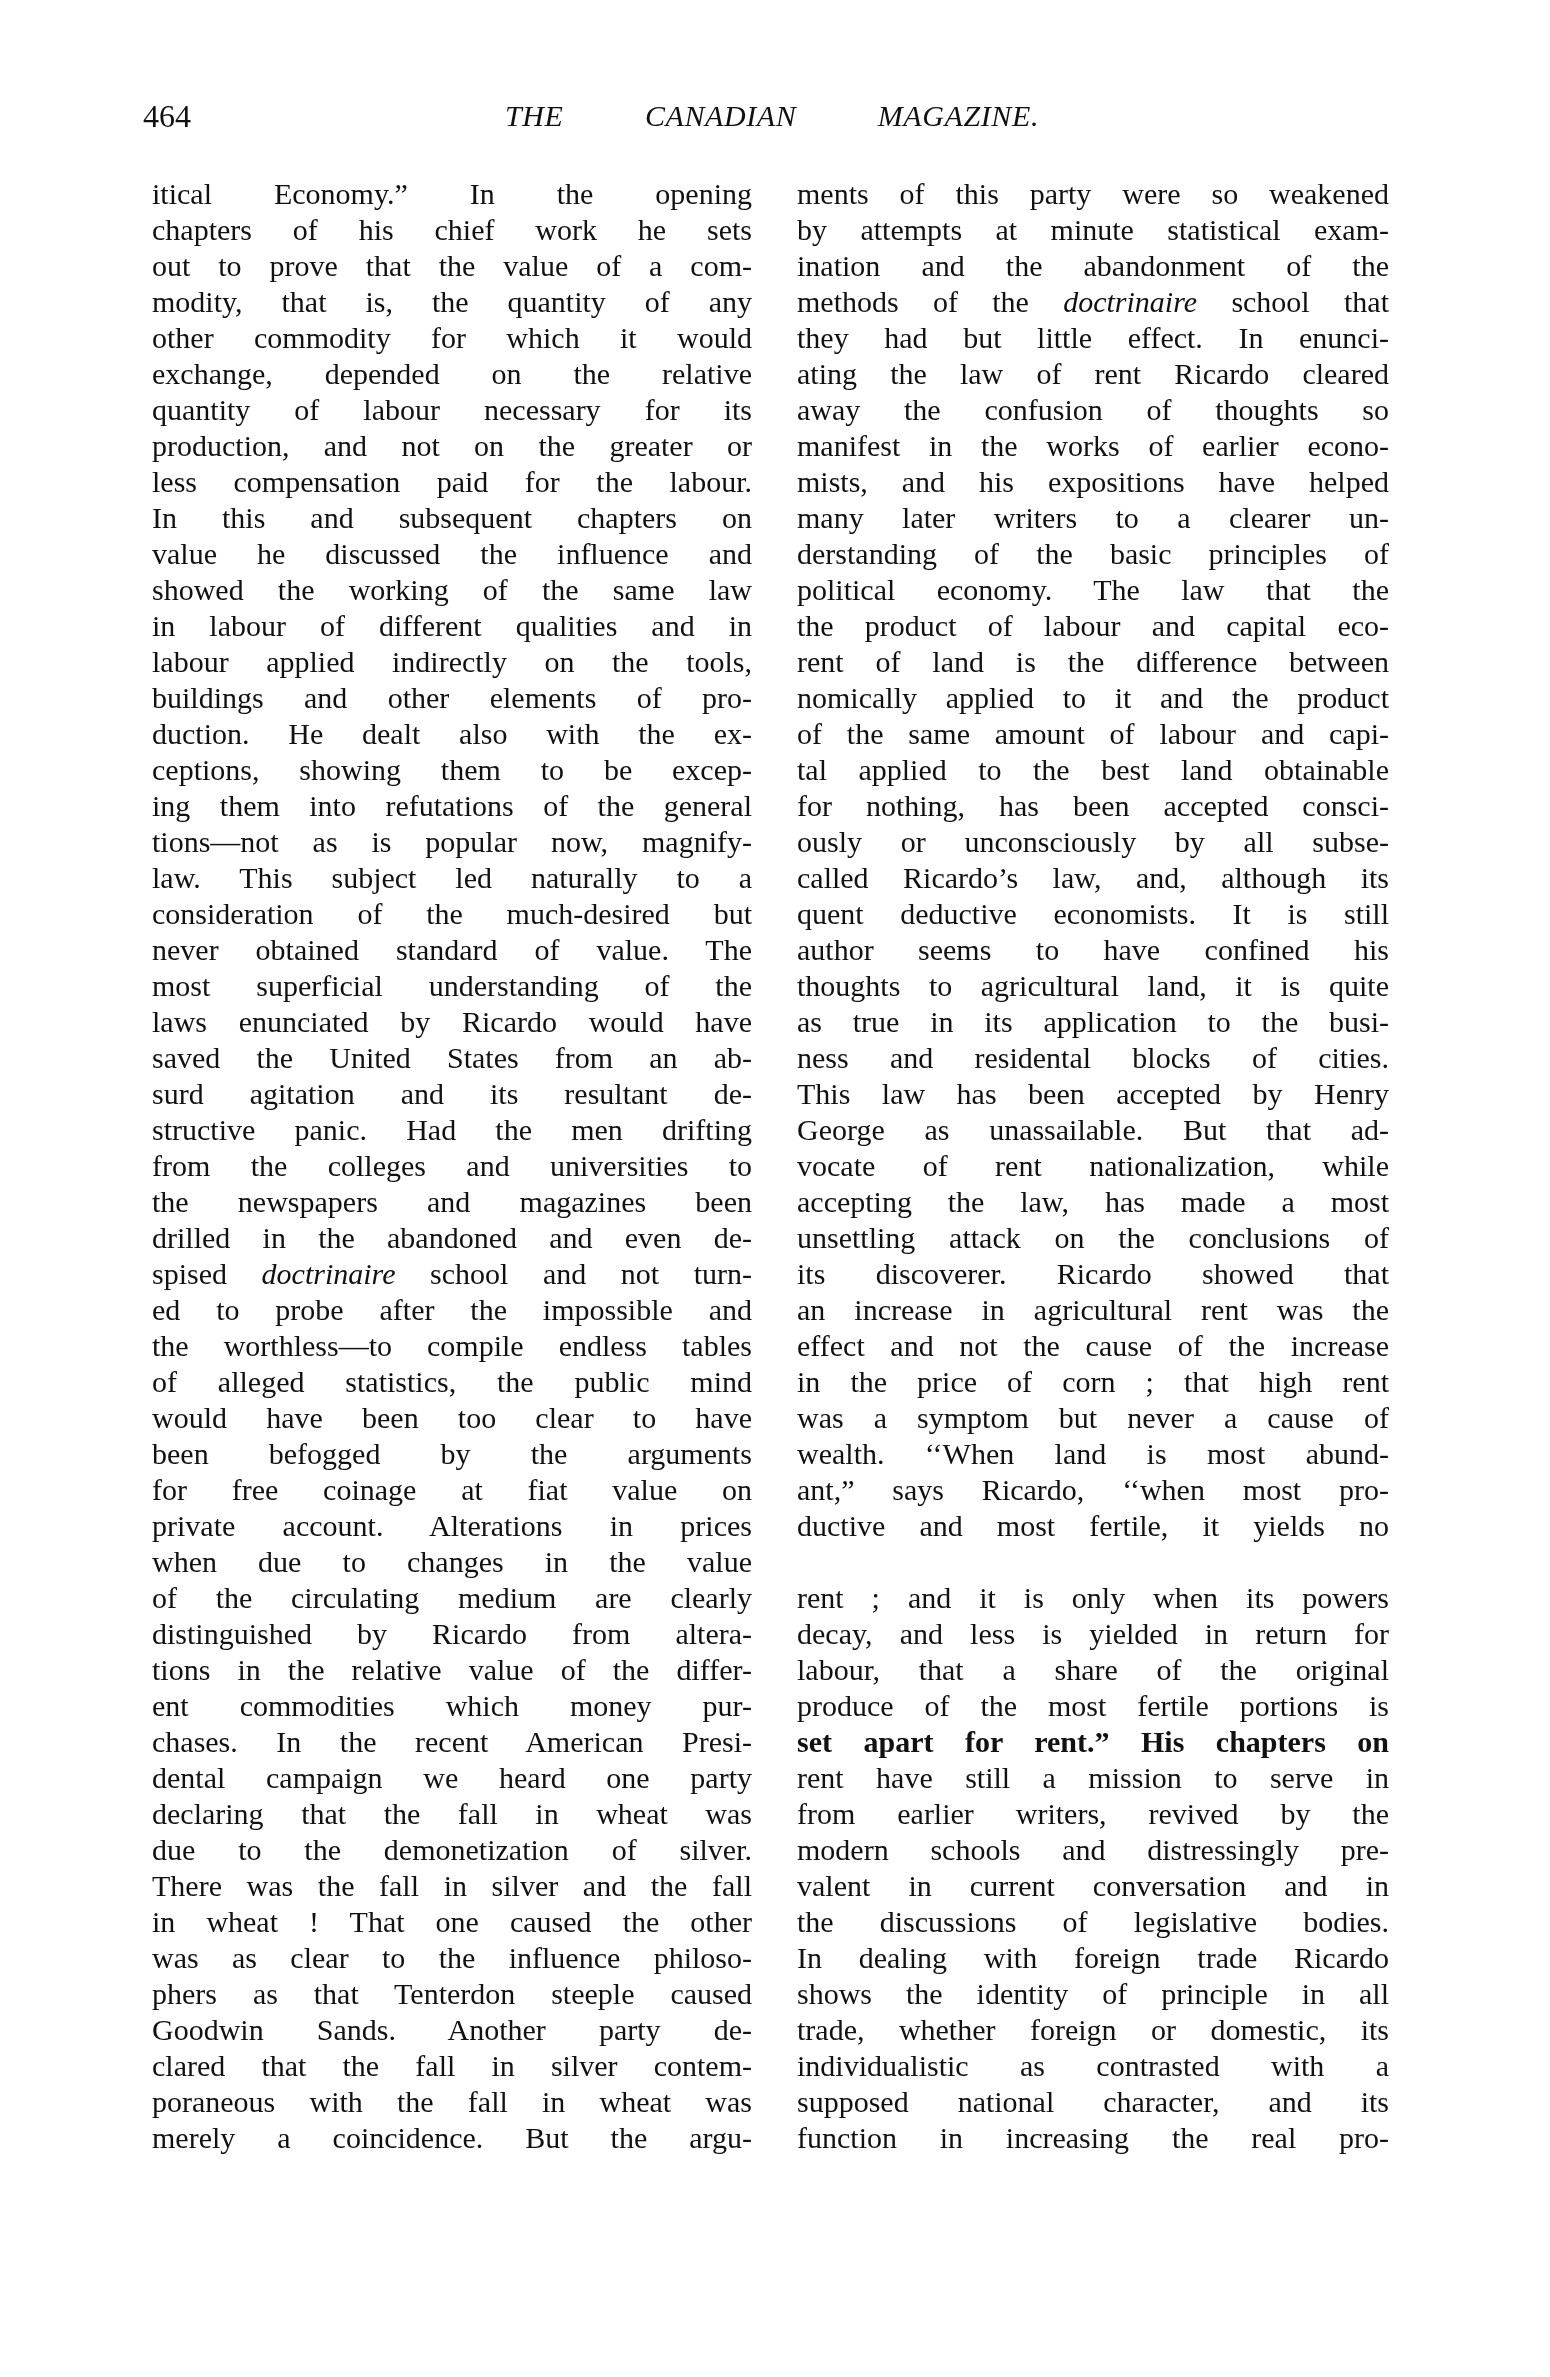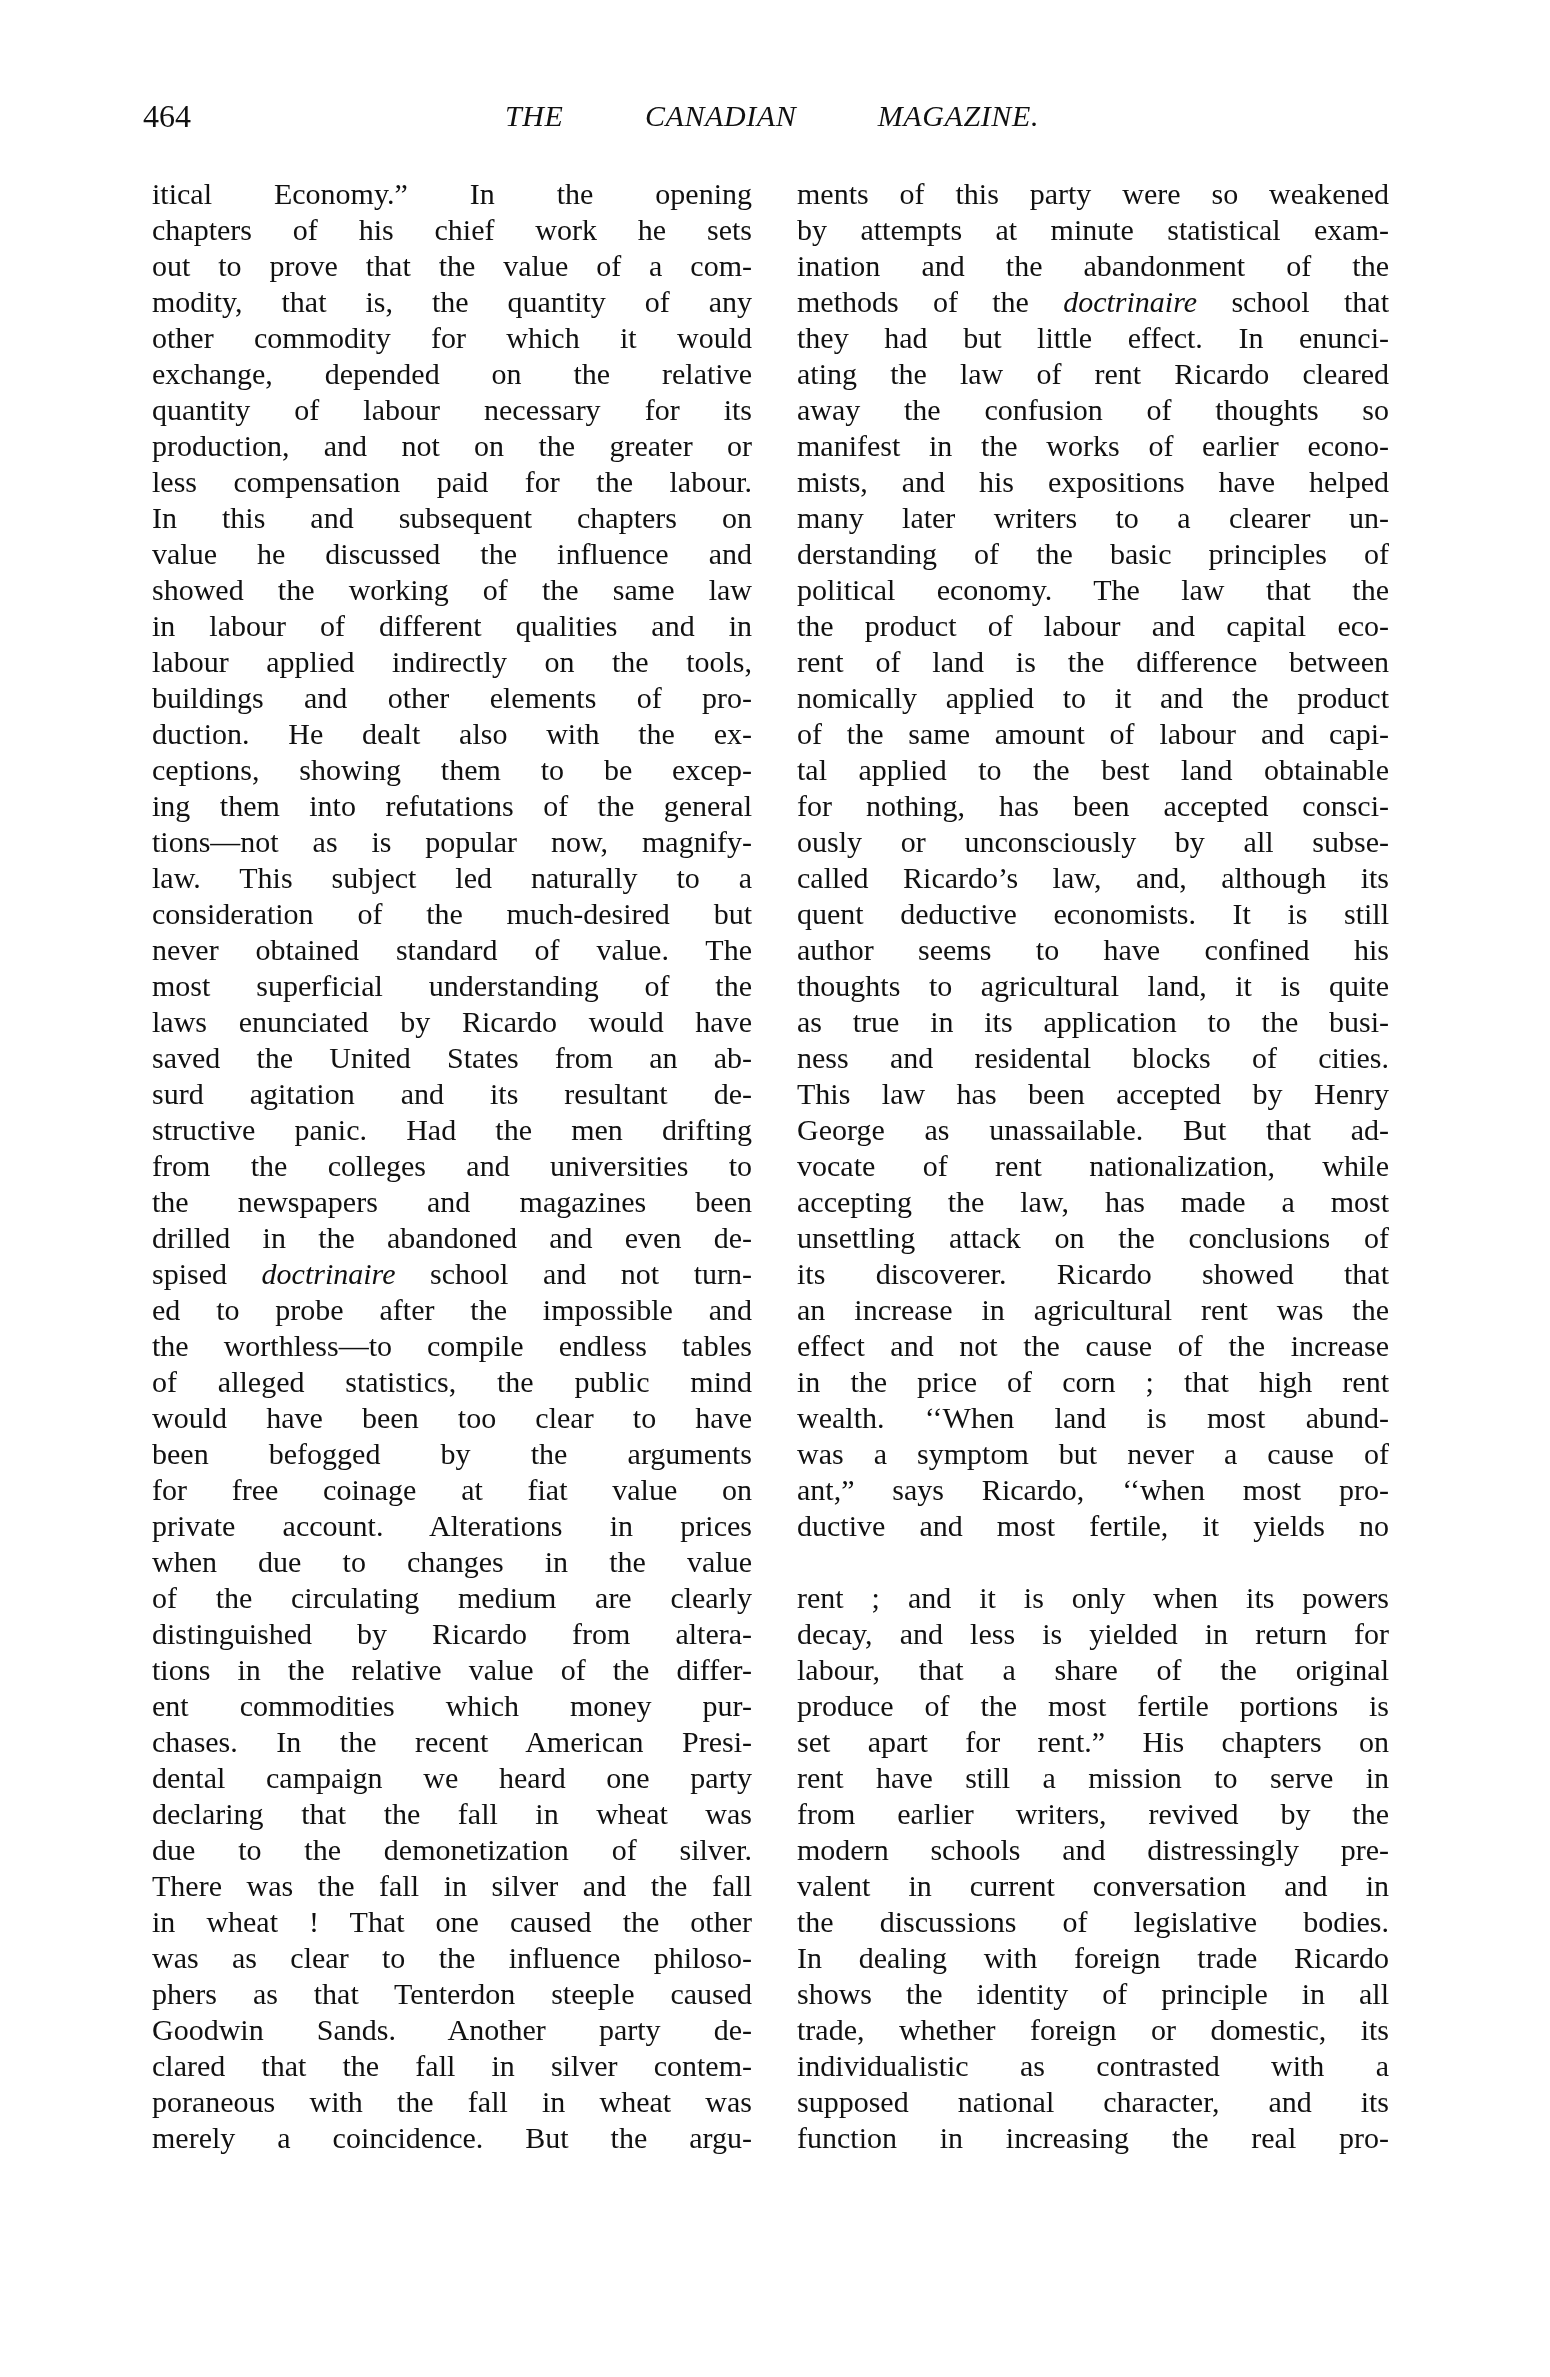--- a/index.html
+++ b/index.html
@@ -121,29 +121,29 @@
       <div class="line" style="white-space: normal;">ness and residental blocks of cities.</div>
       <div class="line" style="white-space: normal;">This law has been accepted by Henry</div>
       <div class="line" style="white-space: normal;">George as unassailable. But that ad-</div>
       <div class="line" style="white-space: normal;">vocate of rent nationalization, while</div>
       <div class="line" style="white-space: normal;">accepting the law, has made a most</div>
       <div class="line" style="white-space: normal;">unsettling attack on the conclusions of</div>
       <div class="line" style="white-space: normal;">its discoverer. Ricardo showed that</div>
       <div class="line" style="white-space: normal;">an increase in agricultural rent was the</div>
       <div class="line" style="white-space: normal;">effect and not the cause of the increase</div>
       <div class="line" style="white-space: normal;">in the price of corn ; that high rent</div>
+      <div class="line" style="white-space: normal;">was a symptom but never a cause of</div>
       <div class="line" style="white-space: normal;">wealth. ‘‘When land is most abund-</div>
-      <div class="line" style="white-space: normal;">was a symptom but never a cause of</div>
       <div class="line" style="white-space: normal;">ant,” says Ricardo, ‘‘when most pro-</div>
       <div class="line" style="white-space: normal;">ductive and most fertile, it yields no</div>
       <div class="line" style="white-space: normal; margin-top: 36px;">rent ; and it is only when its powers</div>
       <div class="line" style="white-space: normal;">decay, and less is yielded in return for</div>
       <div class="line" style="white-space: normal;">labour, that a share of the original</div>
       <div class="line" style="white-space: normal;">produce of the most fertile portions is</div>
-      <div class="line" style="white-space: normal;">set apart for rent.” His chapters on</div>
+      <div class="line" style="white-space: normal; font-weight: bold;">set apart for rent.” His chapters on</div>
       <div class="line" style="white-space: normal;">rent have still a mission to serve in</div>
       <div class="line" style="white-space: normal;">from earlier writers, revived by the</div>
       <div class="line" style="white-space: normal;">modern schools and distressingly pre-</div>
       <div class="line" style="white-space: normal;">valent in current conversation and in</div>
       <div class="line" style="white-space: normal;">the discussions of legislative bodies.</div>
       <div class="line" style="white-space: normal;">In dealing with foreign trade Ricardo</div>
       <div class="line" style="white-space: normal;">shows the identity of principle in all</div>
       <div class="line" style="white-space: normal;">trade, whether foreign or domestic, its</div>
       <div class="line" style="white-space: normal;">individualistic as contrasted with a</div>
       <div class="line" style="white-space: normal;">supposed national character, and its</div>

